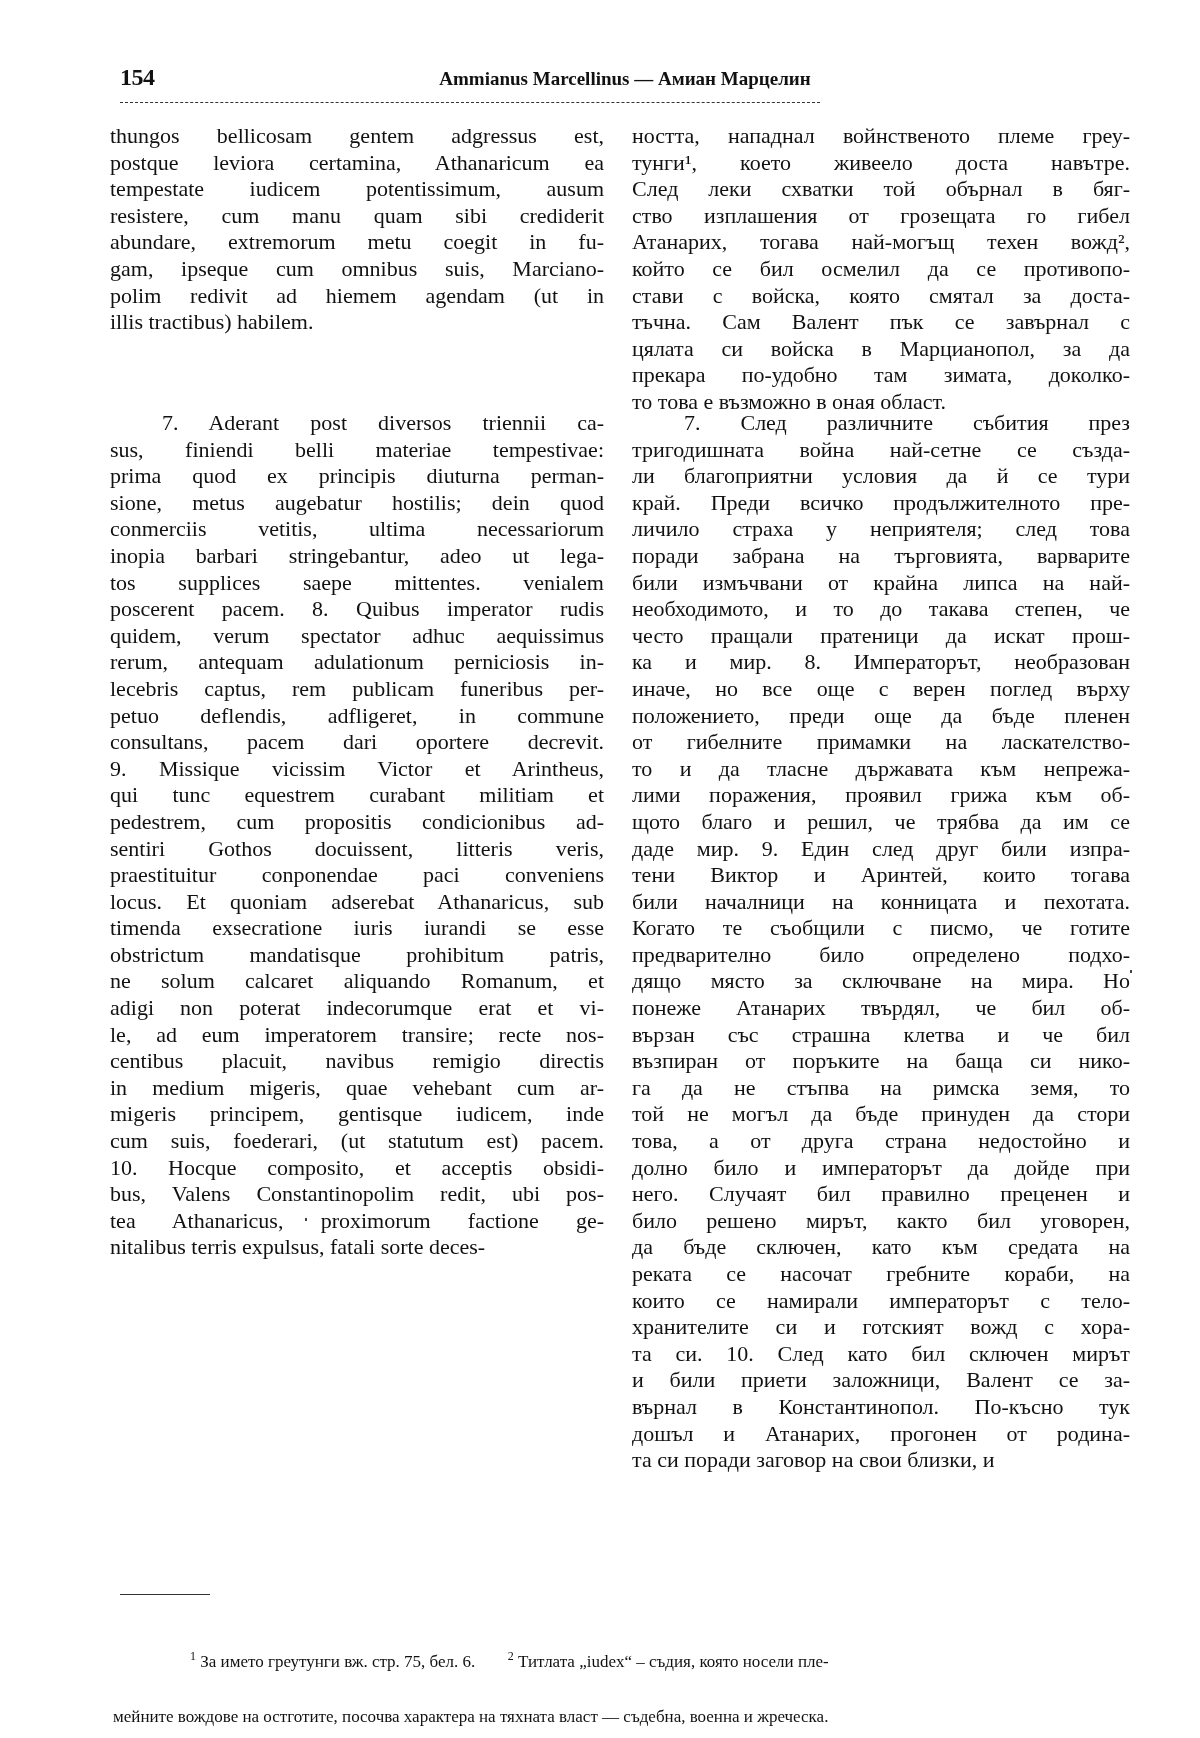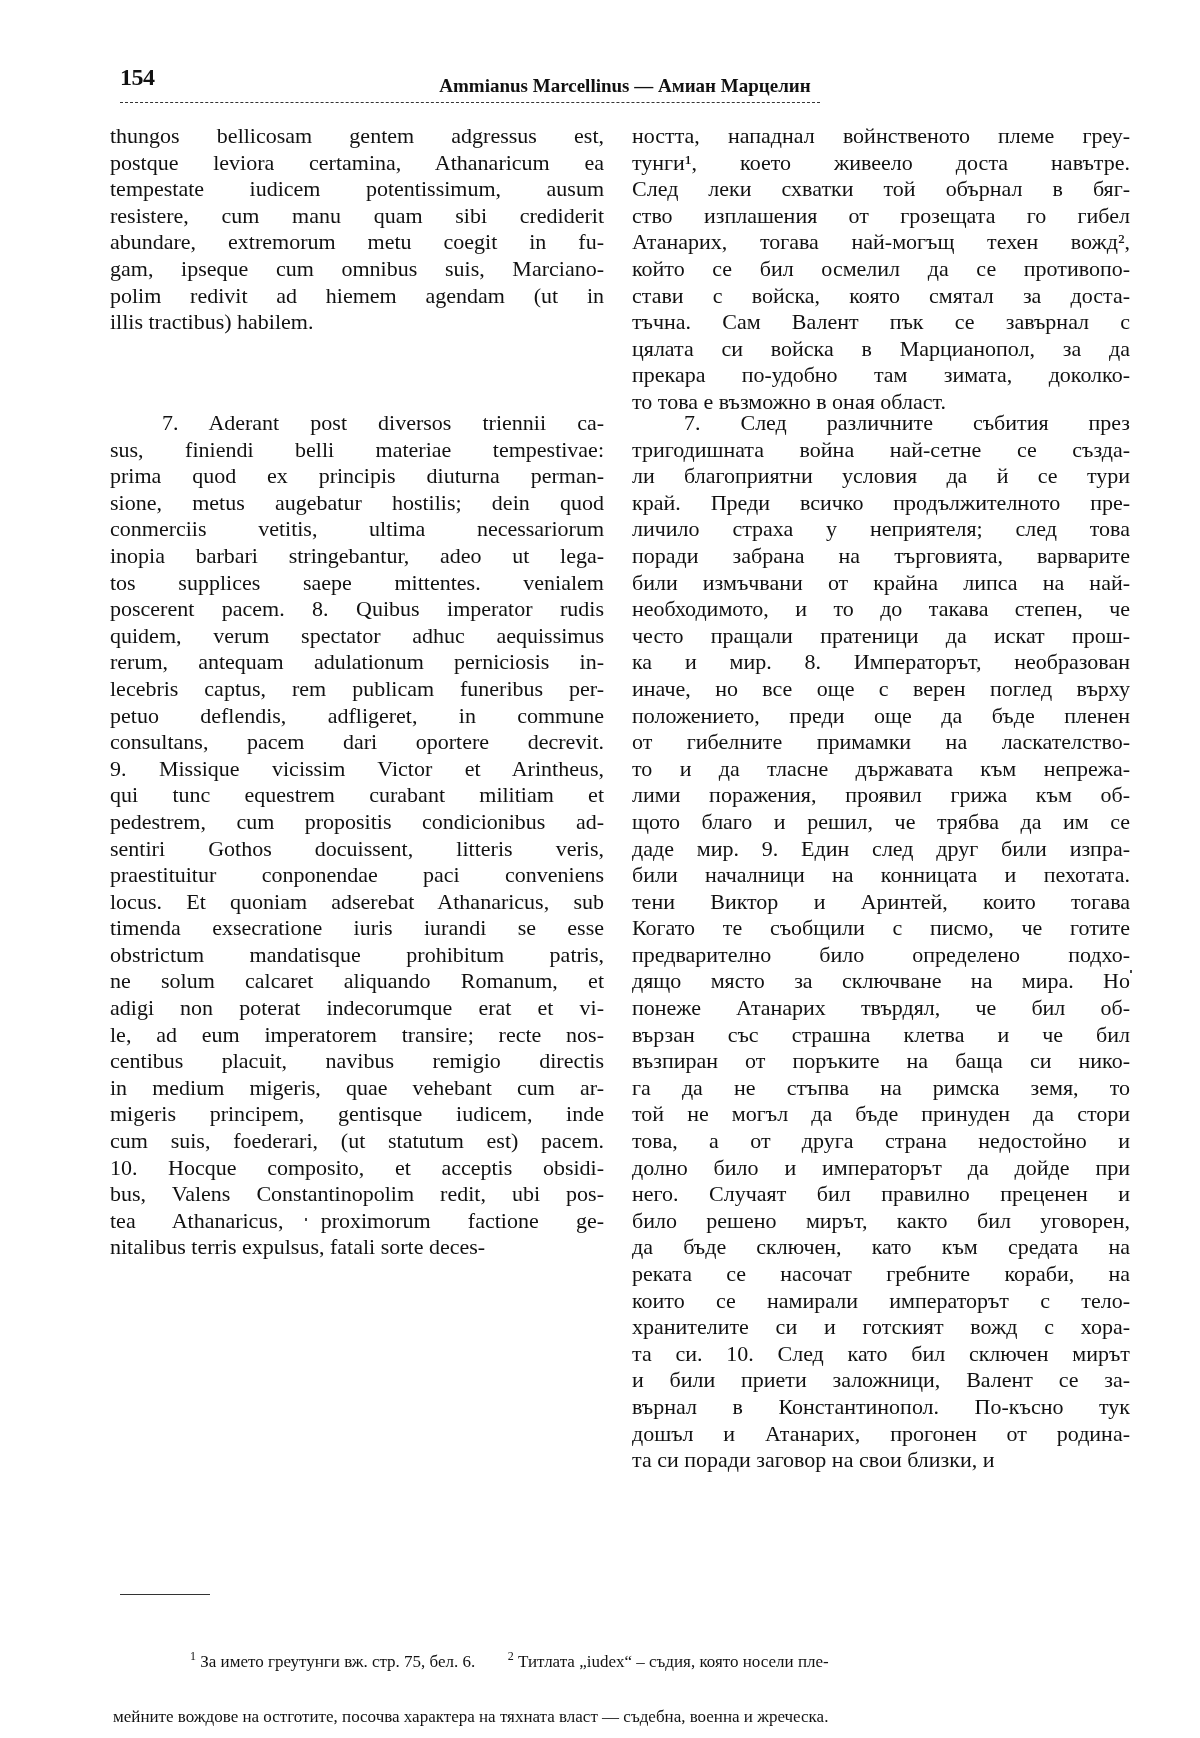--- a/index.html
+++ b/index.html
@@ -1,19 +1,19 @@
 <!DOCTYPE html>
 <html><head>
   <meta charset="utf-8">
   <style>
     html, body { margin: 0; padding: 0; background: #ffffff; }
     body { width: 1200px; height: 1738px; position: relative; overflow: hidden; color: #111; }
     .header { position: absolute; top: 64px; left: 120px; width: 1010px; height: 40px; font-family: "Liberation Serif", serif; }
     .page-num { position: absolute; left: 0; top: 0; font-size: 24px; font-weight: bold; letter-spacing: -0.5px; }
-    .running-title { position: absolute; left: 0; right: 0; top: 4px; text-align: center; font-size: 19px; font-weight: bold; margin-top: 7px; }
+    .running-title { position: absolute; left: 0; right: 0; top: 4px; text-align: center; font-size: 19px; font-weight: bold; }
     .header-rule { position: absolute; left: 0; top: 38px; width: 700px; height: 0; border-top: 1.5px dashed #333; }
     .col { position: absolute; font-family: "Liberation Serif", serif; font-size: 22px; line-height: 26.6px; text-align: justify; }
     .col .ln { display: block; text-align: justify; text-align-last: justify; white-space: nowrap; }
     .col .ln.last { text-align-last: left; }
     .col-left { left: 110px; width: 494px; }
     .col-right { left: 632px; width: 498px; }
     .indent { padding-left: 52px; }
     .footnote-rule { position: absolute; top: 1594px; left: 120px; width: 90px; border-top: 1.5px solid #333; }
     .footnotes { position: absolute; top: 1617px; left: 113px; width: 1010px; font-family: "Liberation Serif", serif; font-size: 17px; line-height: 20px; text-align: justify; }
     .footnotes .ln { display: block; white-space: nowrap; margin-top: 35px; }
@@ -100,22 +100,22 @@
     <span class="ln">необходимото, и то до такава степен, че</span>
     <span class="ln">често пращали пратеници да искат прош-</span>
     <span class="ln">ка и мир. 8. Императорът, необразован</span>
     <span class="ln">иначе, но все още с верен поглед върху</span>
     <span class="ln">положението, преди още да бъде пленен</span>
     <span class="ln">от гибелните примамки на ласкателство-</span>
     <span class="ln">то и да тласне държавата към непрежа-</span>
     <span class="ln">лими поражения, проявил грижа към об-</span>
     <span class="ln">щото благо и решил, че трябва да им се</span>
     <span class="ln">даде мир. 9. Един след друг били изпра-</span>
+    <span class="ln">тени Виктор и Аринтей, които тогава</span>
     <span class="ln">били началници на конницата и пехотата.</span>
-    <span class="ln">тени Виктор и Аринтей, които тогава</span>
     <span class="ln">Когато те съобщили с писмо, че готите</span>
     <span class="ln">предварително било определено подхо-</span>
     <span class="ln">дящо място за сключване на мира. Но</span>
     <span class="ln">понеже Атанарих твърдял, че бил об-</span>
     <span class="ln">вързан със страшна клетва и че бил</span>
     <span class="ln">възпиран от поръките на баща си нико-</span>
     <span class="ln">га да не стъпва на римска земя, то</span>
     <span class="ln">той не могъл да бъде принуден да стори</span>
     <span class="ln">това, а от друга страна недостойно и</span>
     <span class="ln">долно било и императорът да дойде при</span>

